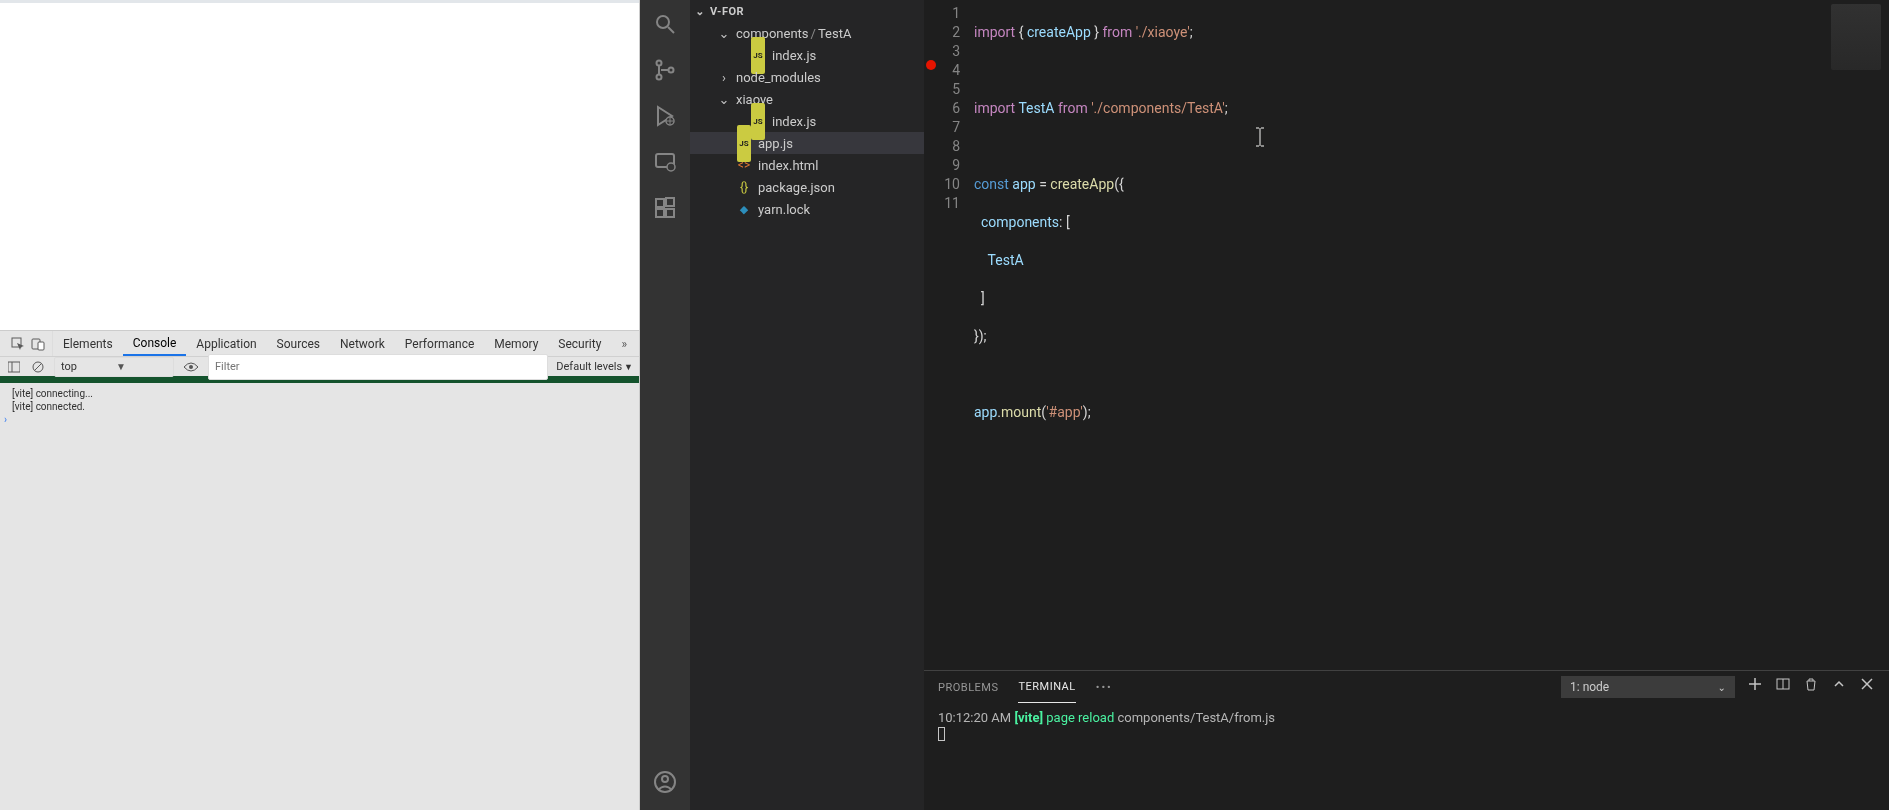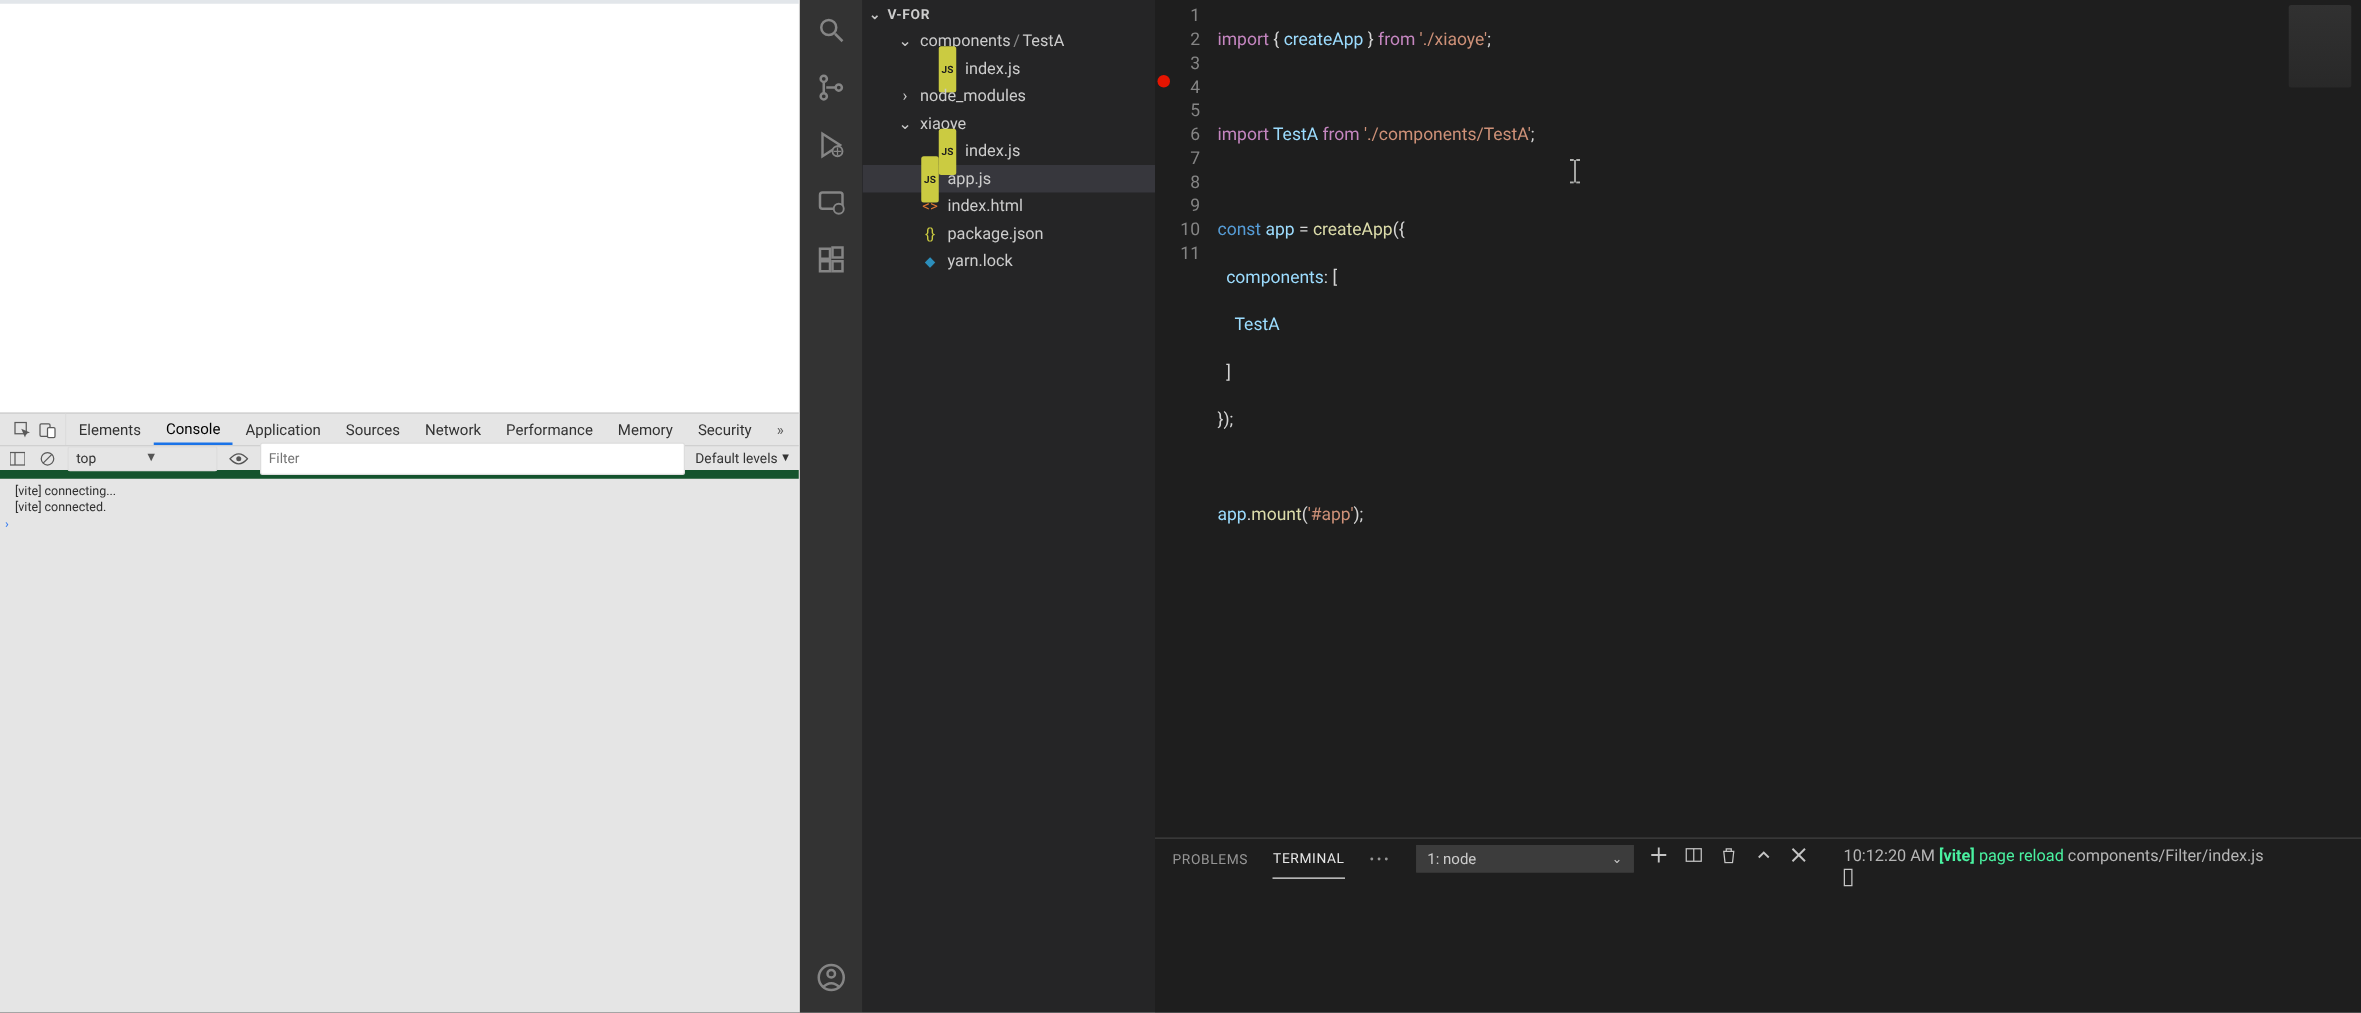--- a/index.html
+++ b/index.html
@@ -53,21 +53,21 @@
 .editor { flex:1; display:flex; font-family: Menlo, Consolas, monospace; font-size:14px; position:relative;}
 .gutter { width:50px; text-align:right; padding:4px 14px 0 0; color:#858585; user-select:none; line-height:19px;}
 .codelines { flex:1; padding-top:4px; line-height:19px; white-space:pre; color:#d4d4d4;}
 .cl { height:19px;}
 .breakpoint {position:absolute; left:2px; top:60px; width:10px; height:10px; background:#e51400; border-radius:50%;}
 .minimap { position:absolute; top:4px; right:8px; width:50px; height:66px; background:linear-gradient(#444,#333); opacity:.5; border-radius:2px;}
 .cursor-caret { position:absolute; top:127px; left:330px; }
 
 .tok-kw { color:#c586c0;} .tok-fn{color:#dcdcaa;} .tok-var{color:#9cdcfe;} .tok-str{color:#ce9178;} .tok-const{color:#569cd6;} .tok-prop{color:#9cdcfe;} .tok-pun{color:#d4d4d4;}
 
-.panel { height:140px; border-top:1px solid #414141; display:flex; flex-direction:row; background:#1e1e1e;}
+.panel { height:140px; border-top:1px solid #414141; display:flex; flex-direction:column; background:#1e1e1e;}
 .panel-tabs { display:flex; align-items:center; height:32px; padding:0 14px; gap:20px;}
 .ptab { font-size:11px; letter-spacing:.5px; color:#969696; cursor:pointer; height:100%; display:flex; align-items:center;}
 .ptab.active { color:#e7e7e7; border-bottom:1px solid #e7e7e7;}
 .ptab.dots { letter-spacing:2px;}
 .panel-right { margin-left:auto; display:flex; align-items:flex-start; gap:12px;}
 .term-select { background:#3c3c3c; color:#ccc; border:1px solid #3c3c3c; height:22px; width:174px; padding:0 8px; font-size:12px; display:flex; align-items:center; justify-content:space-between; cursor:pointer;}
 .panel-icon { color:#c5c5c5; cursor:pointer; width:16px; height:16px; display:flex; align-items:center; justify-content:center;}
 .terminal-body { flex:1; padding:6px 14px; font-family: Menlo, Consolas, monospace; font-size:13px; line-height:18px;}
 .term-time{color:#b5b5b5;} .term-vite{color:#4af2a1; font-weight:700;} .term-reload{color:#4af2a1;} .term-path{color:#b5b5b5;}
 .term-cursor{display:inline-block;width:7px;height:14px;border:1px solid #c5c5c5;}
@@ -322,19 +322,19 @@
           <span class="panel-icon">
               <svg width="14" height="14" viewBox="0 0 14 14">
                 <line x1="2" y1="2" x2="12" y2="12" stroke="currentColor" stroke-width="1.5"></line>
                 <line x1="12" y1="2" x2="2" y2="12" stroke="currentColor" stroke-width="1.5"></line>
               </svg>
             </span>
         </div>
       </div>
       <div class="terminal-body">
         <div>
-          <span class="term-time">10:12:20 AM </span><span class="term-vite">[vite]</span><span class="term-reload"> page reload </span><span class="term-path">components/Filter/index.js</span>
+          <span class="term-time">10:12:20 AM </span><span class="term-vite">[vite]</span><span class="term-reload"> page reload </span><span class="term-path">components/TestA/from.js</span>
         </div>
         <div><span class="term-cursor"></span></div>
       </div>
     </div>
   </div>
 </div>
 
 </body></html>

